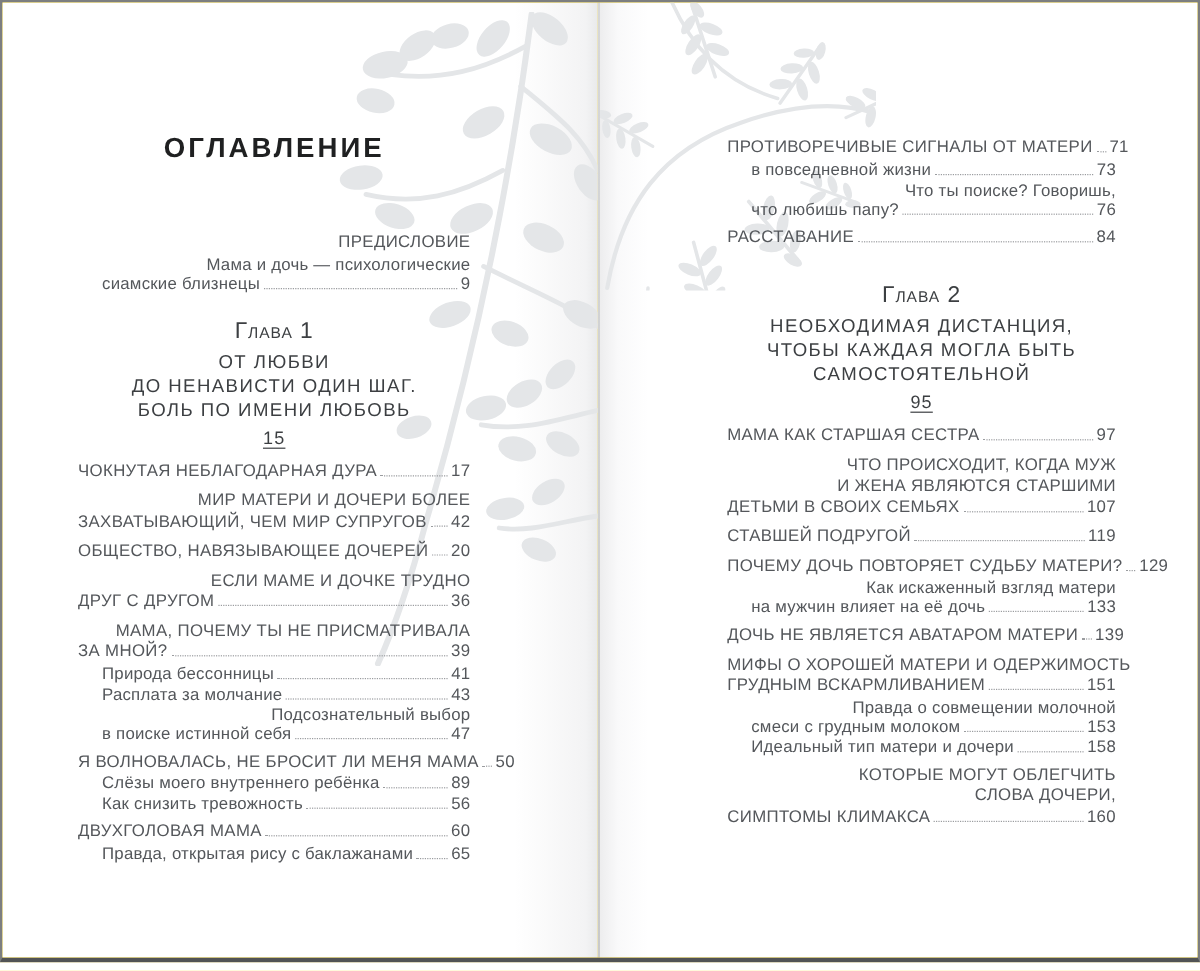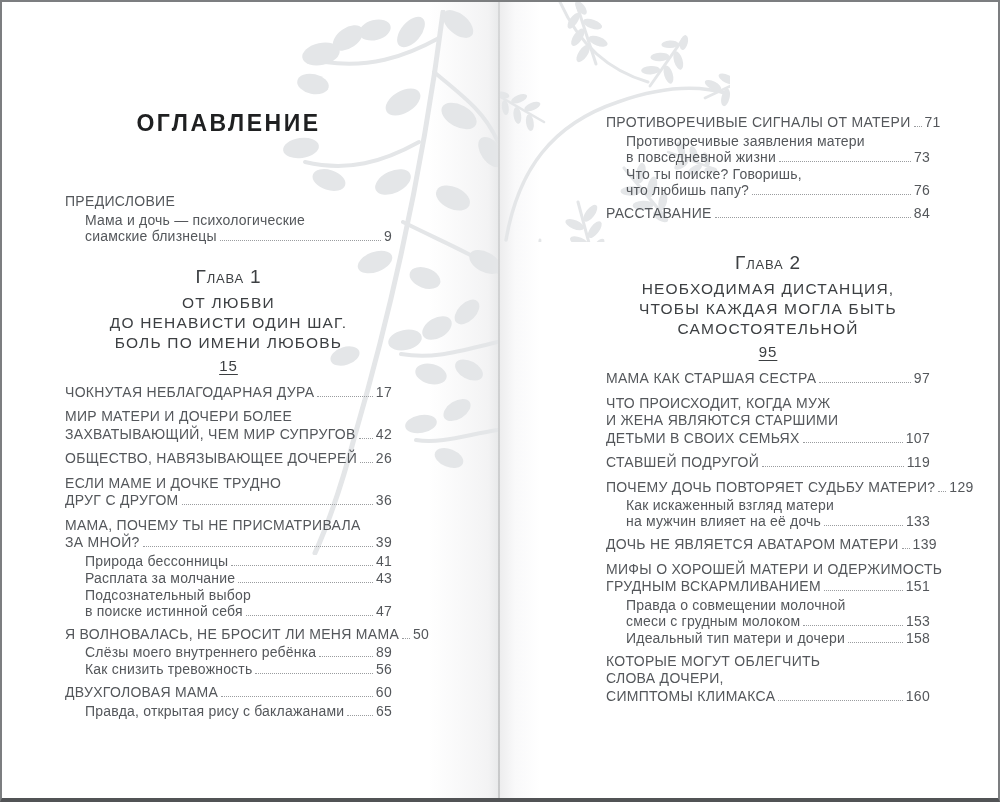--- a/index.html
+++ b/index.html
@@ -22,21 +22,21 @@
   .toc{position:relative;z-index:2;}
   .left .toc{margin:108px 0 0 63px;width:327px;}
   .right .toc{margin:112px 0 0 106px;width:324px;}
   .title{
     font-size:23px;font-weight:bold;letter-spacing:2.5px;
     color:#1f2021;text-align:center;margin:0 0 56px 0;
   }
   .row{color:#54575b;}
   .row.main{font-size:14px;line-height:17.5px;letter-spacing:.3px;margin-top:7px;}
   .row.sub{font-size:14px;line-height:16px;letter-spacing:.2px;margin-top:1px;padding-left:20px;}
-  .line{white-space:nowrap;}
+  .line{white-space:nowrap;text-align:right;}
   .line.withpage{display:flex;align-items:baseline;}
   .txt{white-space:nowrap;}
   .leader{flex:1;min-width:8px;margin:0 3px 3px 3px;border-bottom:1.7px dotted #9a9c9f;}
   .pnum{white-space:nowrap;}
   .chapter{text-align:center;color:#3c3f42;margin:22px 0 10px 0;}
   .right .chapter{margin-top:30px;}
   .chapter-label{font-size:19px;font-variant:small-caps;letter-spacing:.8px;margin-bottom:5px;color:#3c3f42;}
   .chapter-line{font-size:15.5px;line-height:20px;letter-spacing:1.2px;}
   .chapter-page{font-size:15px;letter-spacing:1px;margin-top:4px;text-decoration:underline;text-underline-offset:3px;}
   svg .lf{fill:#e4e6e8;}
@@ -117,21 +117,21 @@
             <div class="line withpage">
               <span class="txt">ЗАХВАТЫВАЮЩИЙ, ЧЕМ МИР СУПРУГОВ</span>
               <span class="leader"></span>
               <span class="pnum">42</span>
             </div>
           </div>
           <div class="row main">
             <div class="line withpage">
               <span class="txt">ОБЩЕСТВО, НАВЯЗЫВАЮЩЕЕ ДОЧЕРЕЙ</span>
               <span class="leader"></span>
-              <span class="pnum">26</span>
+              <span class="pnum">20</span>
             </div>
           </div>
           <div class="row main">
             <div class="line"><span class="txt">ЕСЛИ МАМЕ И ДОЧКЕ ТРУДНО</span></div>
             <div class="line withpage">
               <span class="txt">ДРУГ С ДРУГОМ</span>
               <span class="leader"></span>
               <span class="pnum">36</span>
             </div>
           </div>
@@ -235,21 +235,20 @@
     <div class="toc">
       <div id="toc-right">
           <div class="row main">
             <div class="line withpage">
               <span class="txt">ПРОТИВОРЕЧИВЫЕ СИГНАЛЫ ОТ МАТЕРИ</span>
               <span class="leader"></span>
               <span class="pnum">71</span>
             </div>
           </div>
           <div class="row sub">
-            <div class="line"><span class="txt">Противоречивые заявления матери</span></div>
             <div class="line withpage">
               <span class="txt">в повседневной жизни</span>
               <span class="leader"></span>
               <span class="pnum">73</span>
             </div>
           </div>
           <div class="row sub">
             <div class="line"><span class="txt">Что ты поиске? Говоришь,</span></div>
             <div class="line withpage">
               <span class="txt">что любишь папу?</span>

